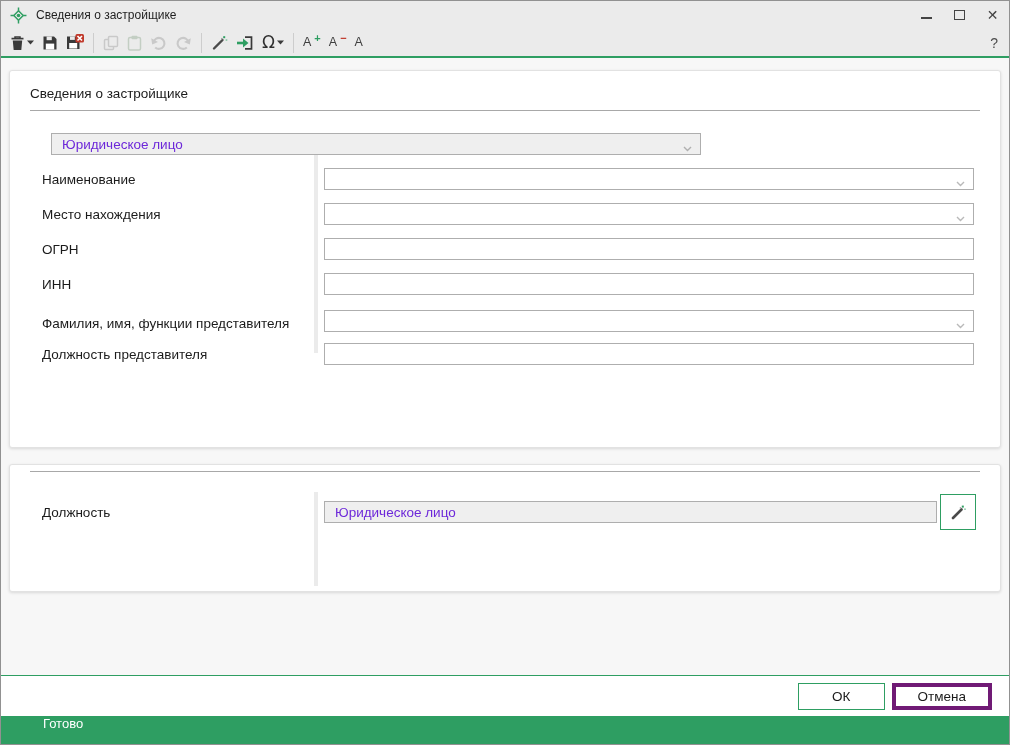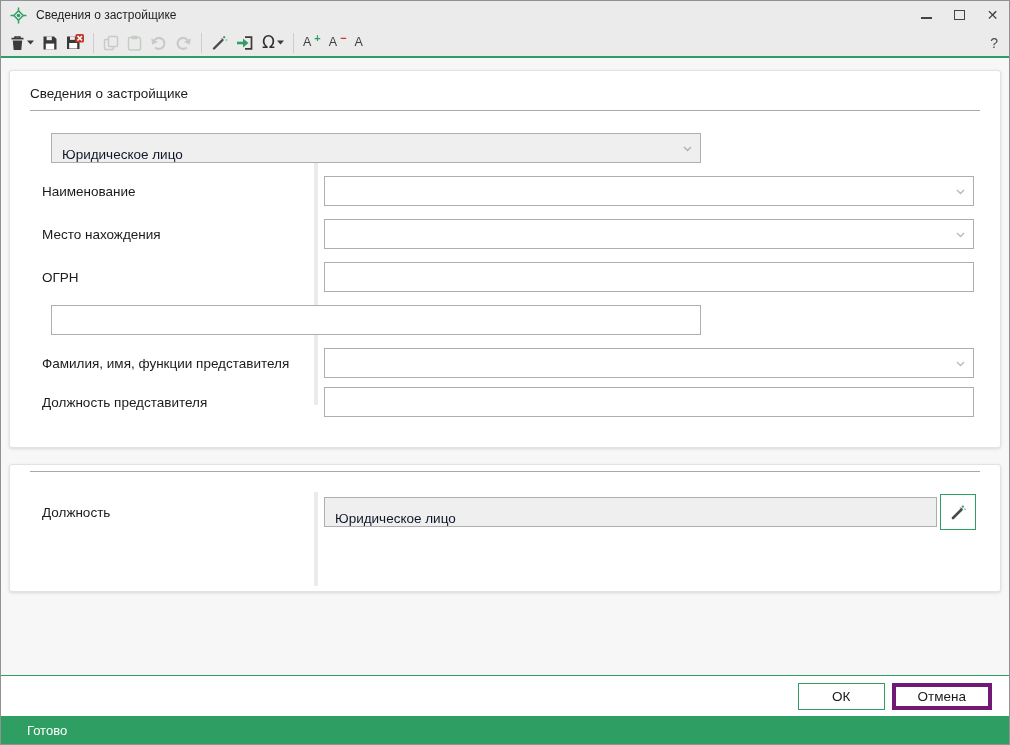--- a/index.html
+++ b/index.html
@@ -50,41 +50,41 @@
   .rows { position: relative; padding: 22px 30px 0 32px; }
   .rows::before { content: ""; position: absolute; left: 304px; top: 22px; bottom: 12px;
                   width: 4px; background: #ebebeb; }
   .card-2 .rows::before { top: 20px; bottom: -56px; }
   .row { display: flex; margin-bottom: 13px; }
   .row.tall { margin-top: 5px; margin-bottom: 9px; }
   .row-label { width: 273px; font-size: 13.5px; color: #1b1b1b; display: flex;
                align-items: center; line-height: 21px; flex: 0 0 auto; }
   .row.tall .row-label { align-items: flex-start; padding-top: 5px; }
   .row-field-wrap { margin-left: 9px; display: flex; align-items: center; }
-  .field { height: 30px; width: 650px; border: 1px solid #aeaeae; background: #fff;
-           font-size: 13.5px; color: #0f172a; display: flex; align-items: flex-end;
+  .field { height: 22px; width: 650px; border: 1px solid #aeaeae; background: #fff;
+           font-size: 13.5px; color: #6d28d9; display: flex; align-items: center;
            padding: 0 10px; position: relative; }
   .field.disabled { background: #efefef; }
   .chevron { position: absolute; right: 8px; top: 12px; display: flex; }
   .field.narrow { width: 613px; }
   .wand-btn { width: 36px; height: 36px; border: 1px solid #2e9e62; background: #fff;
               margin-left: 3px; display: flex; align-items: center; justify-content: center; }
   .note { font-size: 13.5px; color: #1b1b1b; margin: 4px 0 0 282px; }
 
   
   .footer-line { height: 1px; background: #2e9e62; flex: 0 0 auto; }
   .footer { height: 40px; background: #fff; display: flex; align-items: center;
             justify-content: flex-end; gap: 7px; padding-right: 17px; flex: 0 0 auto; padding-left: 6px; }
   .btn { height: 27px; min-width: 87px; background: #fff; font-size: 13.5px; color: #1b1b1b;
          display: flex; align-items: center; justify-content: center; padding: 0 22px; }
   .btn-ok { border: 1px solid #2e9e62; }
   .btn-cancel { border: 4px solid #701a75; }
 
-  .statusbar { height: 28px; background: #2e9e62; display: flex; align-items: center;
-               padding-left: 26px; flex: 0 0 auto; }
+  .statusbar { height: 28px; background: #2e9e62; display: flex; 
+               padding-left: 42px; flex: 0 0 auto; }
   .status-text { font-size: 13px; color: #ffffff; }
 </style>
 </head>
 <body>
 
 <div class="window">
 
   <div class="titlebar">
     <span class="app-icon">
       <svg width="17" height="17" viewBox="0 0 16 16">
@@ -255,20 +255,21 @@
         <div class="row">
           <div class="row-label">ОГРН</div>
           <div class="row-field-wrap">
             <div class="field">
               <span></span>
             </div>
           </div>
         </div>
 
         <div class="row">
+          <div class="row-label">ИНН</div>
           <div class="row-field-wrap">
             <div class="field">
               <span></span>
             </div>
           </div>
         </div>
 
         <div class="row tall">
           <div class="row-label">Фамилия, имя, функции представителя</div>
           <div class="row-field-wrap">

